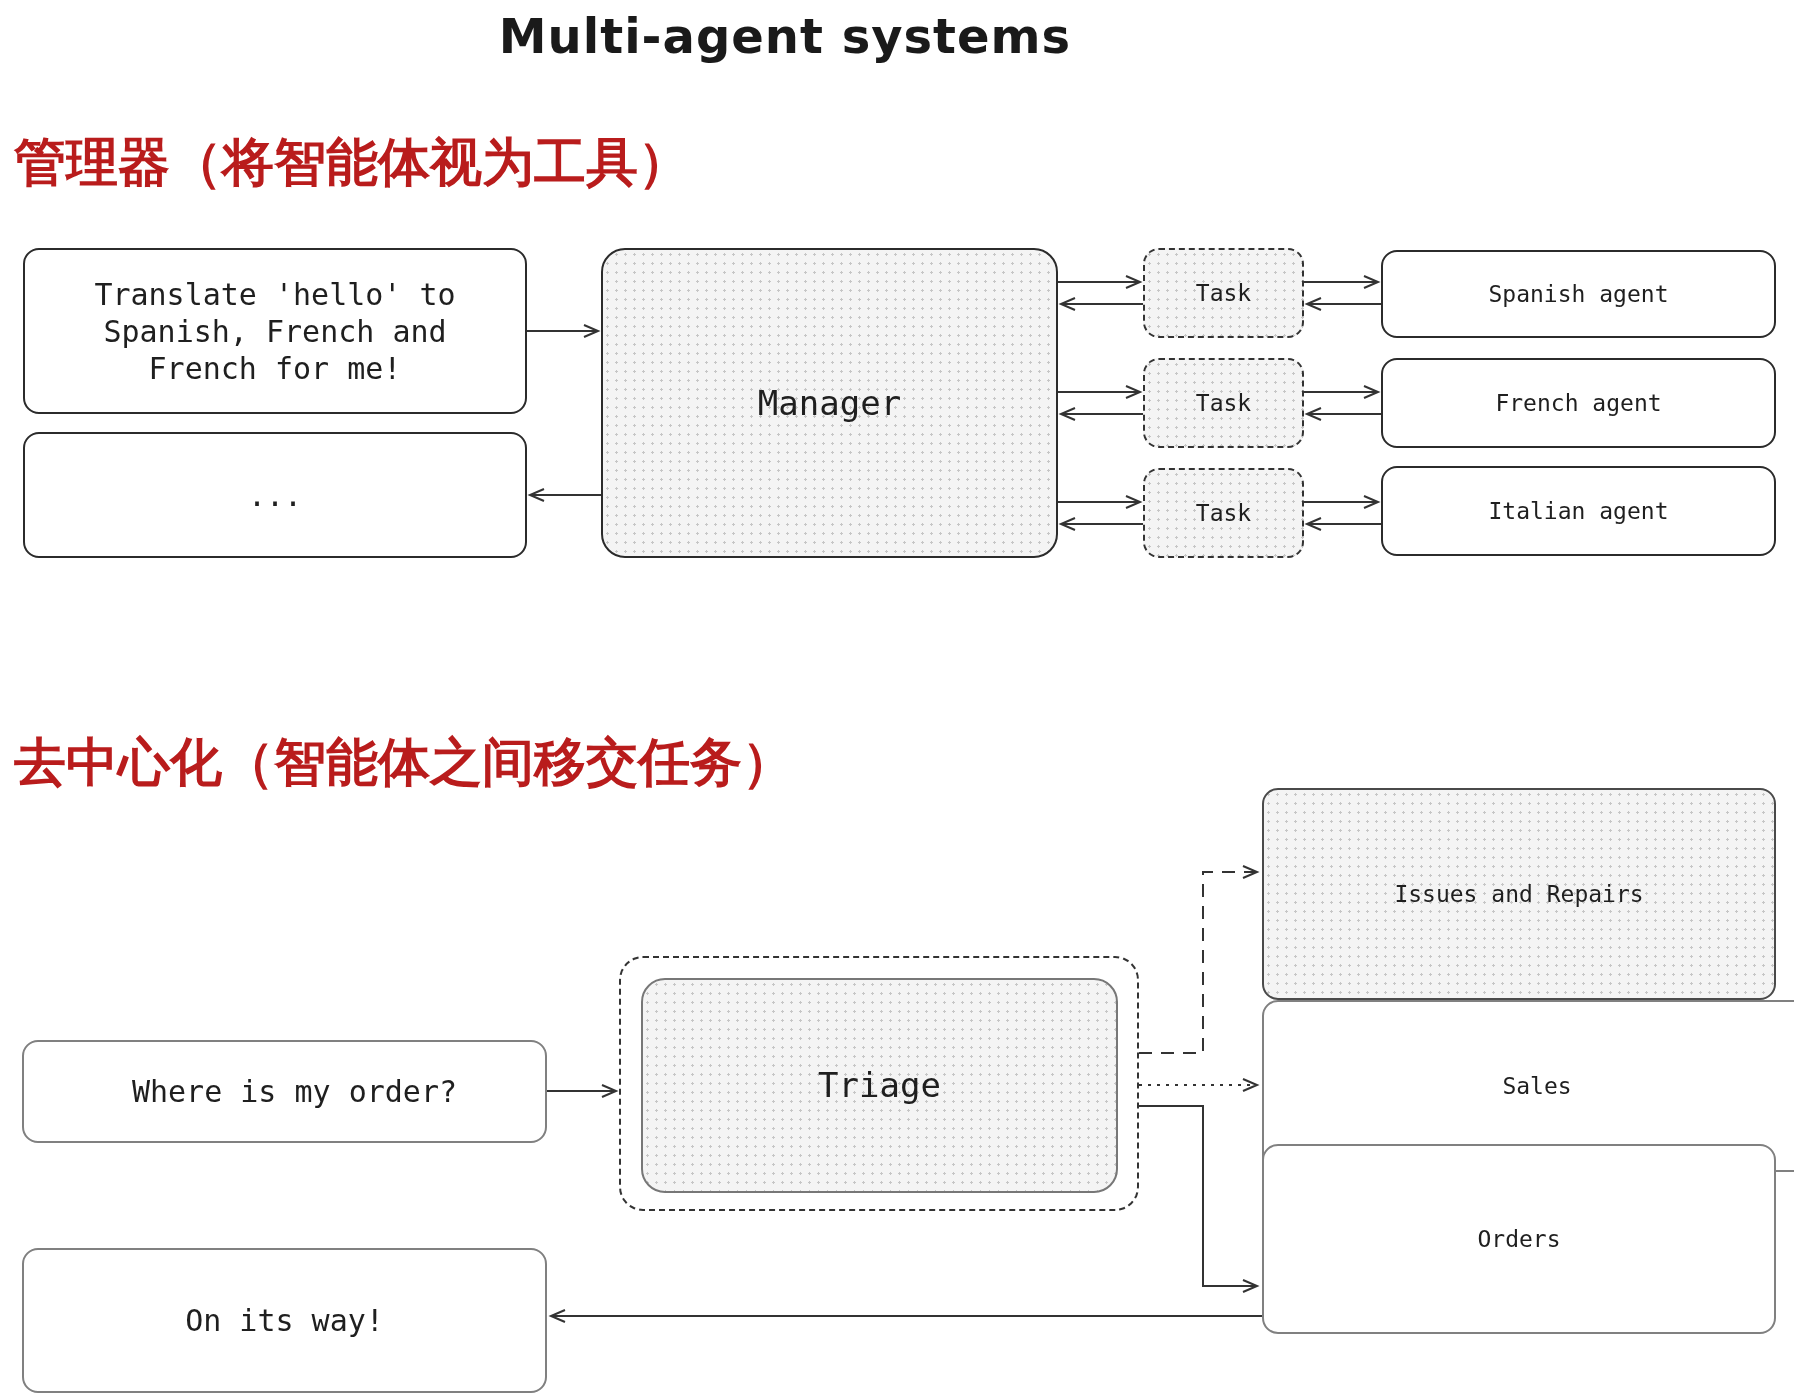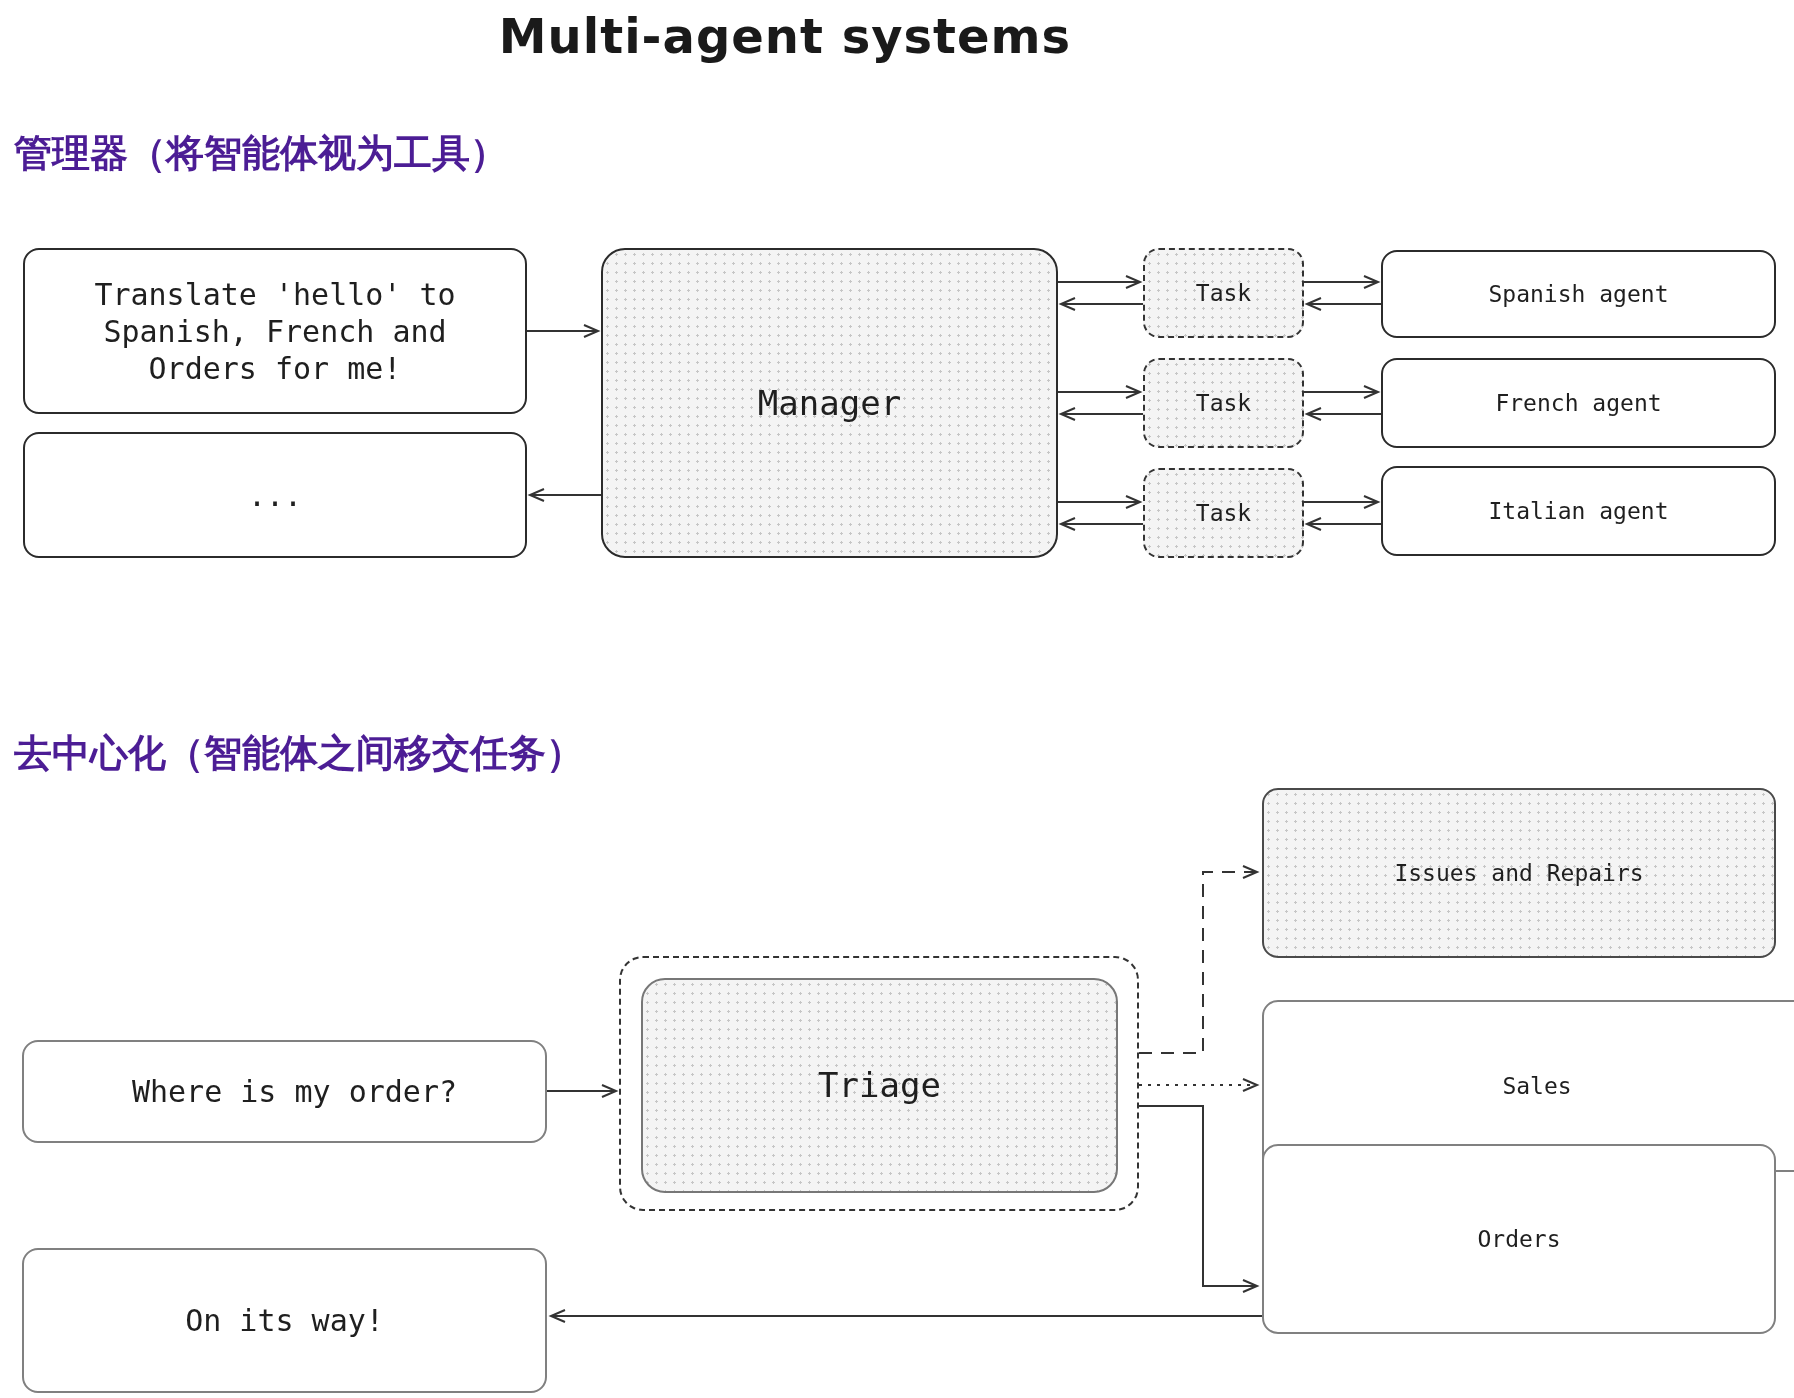--- a/index.html
+++ b/index.html
@@ -14,21 +14,21 @@
   .title{
     position:absolute;left:0;top:8px;width:1570px;
     text-align:center;
     font-family:"DejaVu Sans","Liberation Sans",sans-serif;
     font-weight:700;font-size:48px;letter-spacing:1px;
     color:#1a1a1a;
   }
   .section-heading{
     position:absolute;left:14px;
     font-family:Liberation Serif, serif;
-    font-weight:700;font-size:38px;color:#4c1d95;
+    font-weight:700;font-size:52px;color:#b91c1c;
     white-space:nowrap;
   }
   .box{
     position:absolute;box-sizing:border-box;
     display:flex;align-items:center;justify-content:center;
     text-align:center;
     background:#ffffff;
     border:2px solid #2b2b2b;
     border-radius:16px;
     font-size:30px;line-height:37px;
@@ -51,21 +51,21 @@
 <div id="canvas">
 
   <div class="title">Multi-agent systems</div>
 
   <div class="section-heading" style="top:128px;">管理器（将智能体视为工具）</div>
 
   <div class="box" style="left:23px;top:248px;width:504px;height:166px;">
     <div>
       <div>Translate 'hello' to</div>
       <div>Spanish, French and</div>
-      <div>Orders for me!</div>
+      <div>French for me!</div>
     </div>
   </div>
 
   <div class="box" style="left:23px;top:432px;width:504px;height:126px;">
     <span>...</span>
   </div>
 
   <div class="box stipple round24 label-lg" style="left:601px;top:248px;width:457px;height:310px;">
     <span>Manager</span>
   </div>
@@ -85,21 +85,21 @@
   </div>
   <div class="box label-md" style="left:1381px;top:358px;width:395px;height:90px;">
     <span>French agent</span>
   </div>
   <div class="box label-md" style="left:1381px;top:466px;width:395px;height:90px;">
     <span>Italian agent</span>
   </div>
 
   <div class="section-heading" style="top:728px;">去中心化（智能体之间移交任务）</div>
 
-  <div class="box stipple label-md" style="left:1262px;top:788px;width:514px;height:170px;border-color:#4a4a4a;">
+  <div class="box stipple label-md" style="left:1262px;top:788px;width:514px;height:212px;border-color:#4a4a4a;">
     <span>Issues and Repairs</span>
   </div>
 
   <div class="box gray-border label-md" style="left:1262px;top:1000px;width:550px;height:172px;">
     <span>Sales</span>
   </div>
 
   <div class="box gray-border label-md" style="left:1262px;top:1144px;width:514px;height:190px;">
     <span>Orders</span>
   </div>

